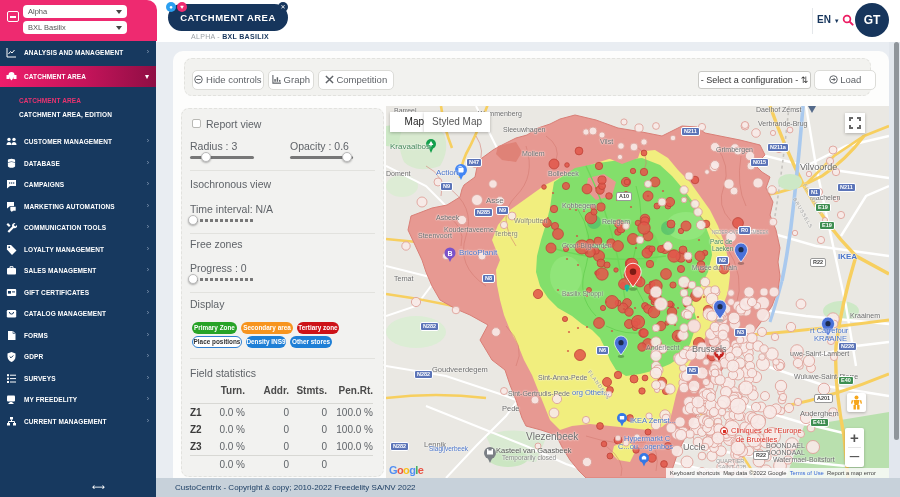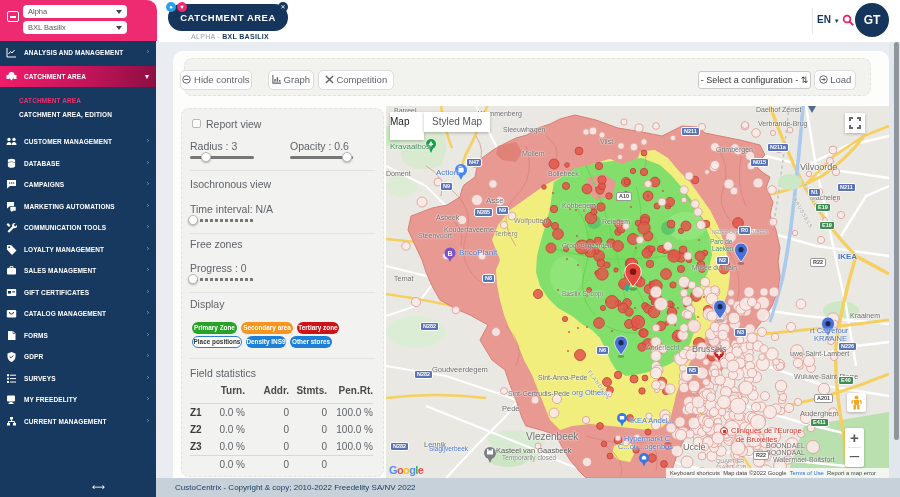--- a/index.html
+++ b/index.html
@@ -60,35 +60,35 @@
 .shield.grn{background:#3e8e51}
 .shield.wht{background:#fff;color:#444;border-color:#999}
 </style></head>
 <body>
 <div id="stage">
   <div class="abs" id="hdr"></div>
   <div class="abs" id="content"></div>
   <div class="abs" id="card"></div>
   <div class="abs" id="toolbar"></div>
 
-  <div class="btn" style="left:180px;width:72px"><svg width="9" height="9" viewBox="0 0 10 10" style="vertical-align:-1px">
+  <div class="btn" style="left:192px;width:72px"><svg width="9" height="9" viewBox="0 0 10 10" style="vertical-align:-1px">
         <circle cx="5" cy="5" r="4.2" fill="none" stroke="#5f6368" stroke-width="1.1"></circle>
         <line x1="2.6" y1="5" x2="7.4" y2="5" stroke="#5f6368" stroke-width="1.1"></line>
       </svg> Hide controls</div>
   <div class="btn" style="left:268px;width:46px"><svg width="9" height="9" viewBox="0 0 10 10" style="vertical-align:-1px">
         <path d="M1 0v9h9" stroke="#5f6368" stroke-width="1.2" fill="none"></path>
         <rect x="2.6" y="4.5" width="1.6" height="3" fill="#5f6368"></rect>
         <rect x="5.2" y="2.5" width="1.6" height="5" fill="#5f6368"></rect>
         <rect x="7.8" y="5.5" width="1.6" height="2" fill="#5f6368"></rect>
       </svg> Graph</div>
   <div class="btn" style="left:318px;width:76px"><svg width="9" height="9" viewBox="0 0 10 10" style="vertical-align:-1px">
         <path d="M1 1L9 9M9 1L1 9" stroke="#5f6368" stroke-width="1.6"></path>
       </svg> Competition</div>
   <div class="abs" id="selcfg">- Select a configuration - ⇅</div>
-  <div class="btn" style="left:814px;width:42px"><svg width="9" height="9" viewBox="0 0 10 10" style="vertical-align:-1px">
+  <div class="btn" style="left:814px;width:62px"><svg width="9" height="9" viewBox="0 0 10 10" style="vertical-align:-1px">
         <circle cx="5" cy="5" r="4.2" fill="none" stroke="#5f6368" stroke-width="1.1"></circle>
         <path d="M2.6 5h4M5 3.2L6.8 5 5 6.8" stroke="#5f6368" stroke-width="1.1" fill="none"></path>
       </svg> Load</div>
 
   <div class="abs" id="panel"></div>
   <div id="panel-items">
 <div class="abs" style="left:192px;top:119px;width:9px;height:9px;border:1px solid #b9b9b5;border-radius:2px;background:#fff"></div>
 <div class="plab abs" style="left:206px;top:118px">Report view</div>
 <div class="plab abs" style="left:190px;top:140px">Radius : 3</div>
 <div class="track abs" style="left:190px;top:156px;width:64px"></div>
@@ -961,21 +961,21 @@
 <div class="mlab" style="left:332px;top:358px;font-size:5.5px;color:#999">SAINT-C2B</div>
 <div class="mlab blu" style="left:50px;top:62px;font-size:8px">Action</div>
 <div class="mlab" style="left:0px;top:64px;">Doment</div>
 <div class="mlab blu" style="left:73px;top:142px;font-size:8px">BricoPlanit</div>
 <div class="mlab blu" style="left:452px;top:146px;font-size:8px;font-weight:bold">IKEA</div>
 <div class="mlab blu" style="left:424px;top:220px;font-size:7.5px">rt Carrefour</div>
 <div class="mlab" style="left:176px;top:136px;font-size:6.5px;opacity:.9">Groot-Bijgaarden</div>
 <div class="mlab" style="left:176px;top:184px;font-size:6.5px;opacity:.85">Basilix Shoppi</div>
 <div class="shield" style="left:68px;top:70px;left:54px;top:76px">N9</div>
 <div class="mlab blu" style="left:186px;top:282px;font-size:7.5px">org Other...</div>
-<div class="mlab blu" style="left:244px;top:310px;font-size:7.5px">IKEA Andel...</div>
+<div class="mlab blu" style="left:244px;top:310px;font-size:7.5px">IKEA Zemst...</div>
 <div class="mlab blu" style="left:238px;top:328px;font-size:7.5px">Hypermarkt C</div>
 <div class="mlab blu" style="left:232px;top:336px;font-size:7.5px">C...ou...ogenbos</div>
 <div class="mlab blu" style="left:428px;top:228px;font-size:7.5px">KRAAINE</div>
 <div class="mlab blu" style="left:43px;top:339px;font-size:6.5px">Slagijverbeek</div>
 <div class="mlab grn" style="left:4px;top:36px;font-size:8px">Kravaalbos</div>
 
 <div class="mlab red" style="left:345px;top:320px;">Cliniques de l'Europe</div>
 <div class="mlab red" style="left:350px;top:329px;">de Bruxelles</div>
 <div style="position:absolute;left:334px;top:321px;width:8px;height:8px;border-radius:50%;background:#fff;border:1px solid #d93025"></div>
 <div style="position:absolute;left:336.5px;top:323.5px;width:3px;height:3px;background:#d93025"></div>
@@ -998,21 +998,21 @@
 <div class="shield grn" style="left:424px;top:312px">E411</div>
 <div class="shield" style="left:352px;top:120px">R0</div>
 <div class="shield wht" style="left:367px;top:345px">R22</div>
 <div class="shield wht" style="left:428px;top:288px">A201</div>
 <div class="shield" style="left:452px;top:236px">N226</div>
 <div class="shield" style="left:330px;top:150px">N2</div>
 <div class="shield" style="left:348px;top:222px">N3</div>
 <div class="shield" style="left:300px;top:260px">N5</div>
 <div class="shield" style="left:451px;top:77px">N211</div>
 <div class="shield wht" style="left:424px;top:152px">R22</div>
-<div class="mbtn" style="left:4px;top:6px;width:34px;height:28px;font-size:10px;color:#222;text-align:left;line-height:20px">Map</div>
+<div class="mbtn" style="left:4px;top:6px;width:34px;height:20px;font-size:10px;color:#222;text-align:right;line-height:20px">Map</div>
 <div class="mbtn" style="left:38px;top:6px;width:66px;height:20px;font-size:10px;color:#565656;text-align:center;line-height:20px">Styled Map</div>
 <svg class="mbtn" style="left:459px;top:7px" width="20" height="20" viewBox="0 0 20 20">
         <g stroke="#666" stroke-width="2" fill="none">
           <path d="M5 8V5h3M12 5h3v3M15 12v3h-3M8 15H5v-3"></path>
         </g>
       </svg>
 <div class="mbtn" style="left:461px;top:287px;width:19px;height:19px;border-radius:2px"></div>
 <svg style="position:absolute;left:464px;top:289px" width="13" height="15" viewBox="0 0 13 15">
         <circle cx="6.5" cy="2.4" r="2" fill="#f6a61c"></circle>
         <path d="M3.5 5h6l-1 5h-4zM3.5 10h2.4v4.4H3.5zM7.1 10h2.4v4.4H7.1z" fill="#f6a61c"></path>

